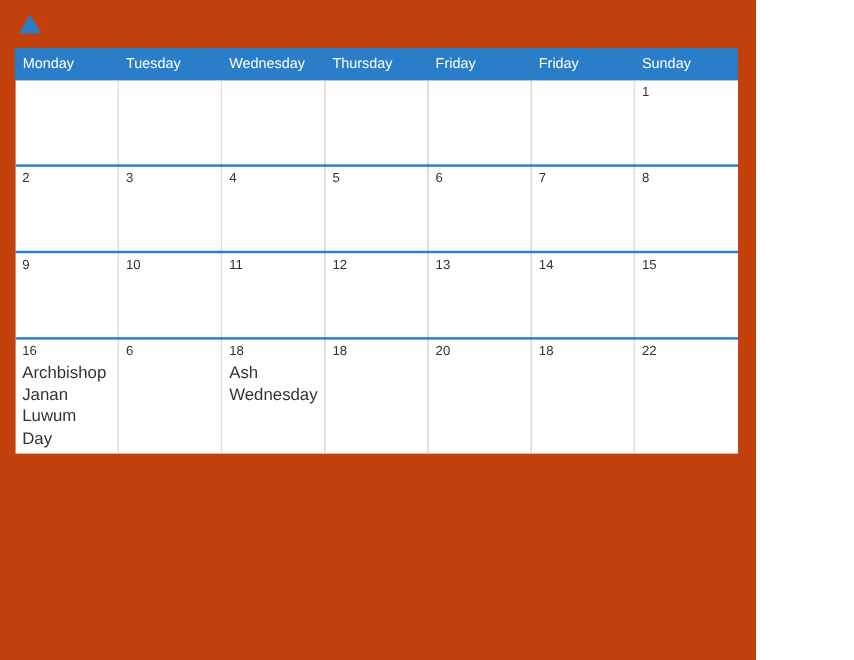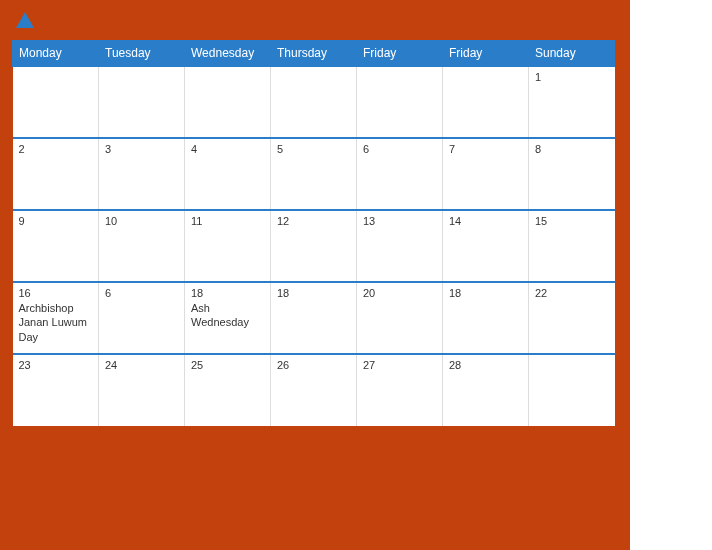--- a/index.html
+++ b/index.html
@@ -92,21 +92,21 @@
     .calendar-table tbody tr td:first-child {
       border-left: none;
     }
     .day-number {
       font-size: 11px;
       color: #333;
       display: block;
       margin-bottom: 2px;
     }
     .event-text {
-      font-size: 11px;
+      font-size: 14px;
       color: #333;
       display: block;
       line-height: 1.3;
     }
     .empty-cell {
       background: #f9f9f9;
     }
   </style>
 </head>
 <body>
@@ -216,36 +216,15 @@
           <td>
             <span class="day-number">20</span>
           </td>
           <td>
             <span class="day-number">18</span>
           </td>
           <td>
             <span class="day-number">22</span>
           </td>
         </tr>
-        <tr>
-          <td>
-            <span class="day-number">23</span>
-          </td>
-          <td>
-            <span class="day-number">24</span>
-          </td>
-          <td>
-            <span class="day-number">25</span>
-          </td>
-          <td>
-            <span class="day-number">26</span>
-          </td>
-          <td>
-            <span class="day-number">27</span>
-          </td>
-          <td>
-            <span class="day-number">28</span>
-          </td>
-          <td class="empty-cell"></td>
-        </tr>
       </tbody>
   </table>
 </div>
 
 </body></html>

